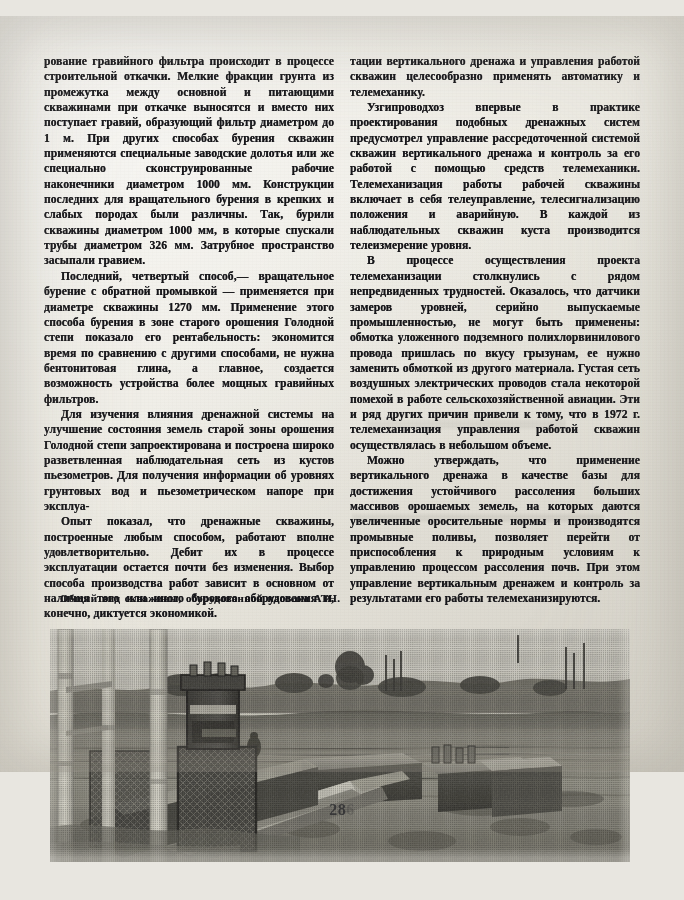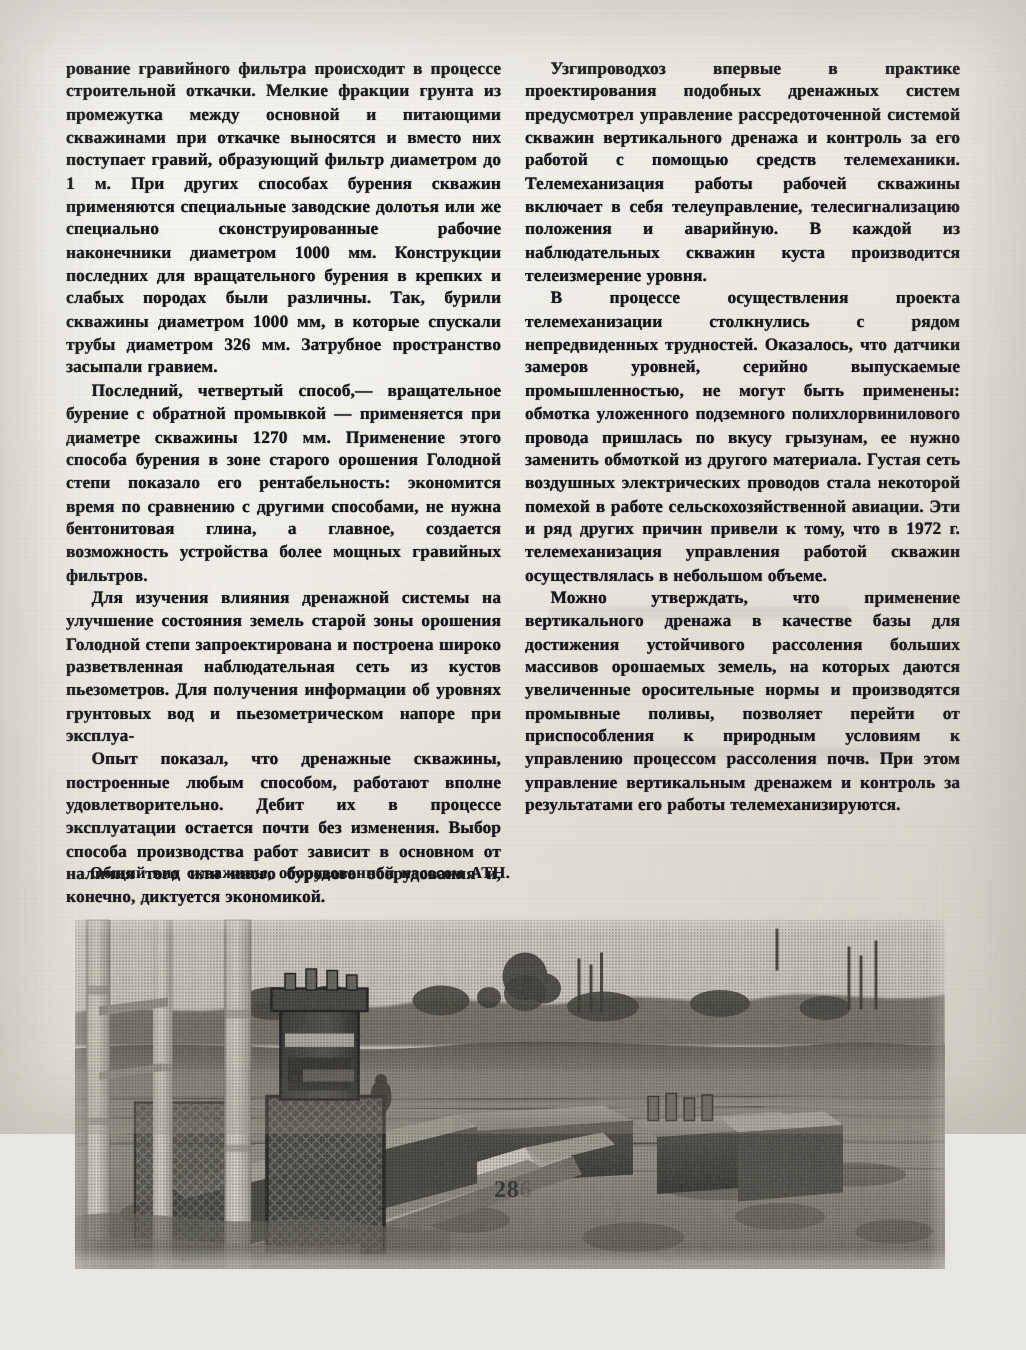--- a/index.html
+++ b/index.html
@@ -12,20 +12,21 @@
   }
   
   #page{
     position:relative;
     width:684px;height:756px;
     background:
       radial-gradient(ellipse at 18% 12%, rgba(255,255,255,0.55) 0%, rgba(255,255,255,0) 55%),
       radial-gradient(ellipse at 85% 88%, rgba(180,176,165,0.30) 0%, rgba(255,255,255,0) 60%),
       linear-gradient(178deg,#efedE6 0%,#eceae2 40%,#e7e4db 100%);
     box-sizing:border-box;
+    margin-top:16px;
   }
   
   #grain{
     position:absolute;inset:0;
     pointer-events:none;
     opacity:.30;
     background-image:
       repeating-linear-gradient(0deg, rgba(120,115,105,.055) 0 1px, rgba(255,255,255,0) 1px 3px),
       repeating-linear-gradient(90deg, rgba(120,115,105,.045) 0 1px, rgba(255,255,255,0) 1px 4px);
     mix-blend-mode:multiply;
@@ -140,20 +141,21 @@
   <div id="columns">
 
     <div class="col">
       <p class="para cont">рование гравийного фильтра происходит в процессе строительной откачки. Мелкие фракции грунта из промежутка между основной и питающими скважинами при откачке выносятся и вместо них поступает гравий, образующий фильтр диаметром до 1 м. При других способах бурения скважин применяются специальные заводские долотья или же специально сконструированные рабочие наконечники диаметром 1000 мм. Конструкции последних для вращательного бурения в крепких и слабых породах были различны. Так, бурили скважины диаметром 1000 мм, в которые спускали трубы диаметром 326 мм. Затрубное пространство засыпали гравием.</p>
       <p class="para">Последний, четвертый способ,— вращательное бурение с обратной промывкой — применяется при диаметре скважины 1270 мм. Применение этого способа бурения в зоне старого орошения Голодной степи показало его рентабельность: экономится время по сравнению с другими способами, не нужна бентонитовая глина, а главное, создается возможность устройства более мощных гравийных фильтров.</p>
       <p class="para">Для изучения влияния дренажной системы на улучшение состояния земель старой зоны орошения Голодной степи запроектирована и построена широко разветвленная наблюдательная сеть из кустов пьезометров. Для получения информации об уровнях грунтовых вод и пьезометрическом напоре при эксплуа-</p>
       <p class="para">Опыт показал, что дренажные скважины, построенные любым способом, работают вполне удовлетворительно. Дебит их в процессе эксплуатации остается почти без изменения. Выбор способа производства работ зависит в основном от наличия того или иного бурового оборудования и, конечно, диктуется экономикой.</p>
     </div>
 
     <div class="col">
+      <p class="para cont">тации вертикального дренажа и управления работой скважин целесообразно применять автоматику и телемеханику.</p>
       <p class="para">Узгипроводхоз впервые в практике проектирования подобных дренажных систем предусмотрел управление рассредоточенной системой скважин вертикального дренажа и контроль за его работой с помощью средств телемеханики. Телемеханизация работы рабочей скважины включает в себя телеуправление, телесигнализацию положения и аварийную. В каждой из наблюдательных скважин куста производится телеизмерение уровня.</p>
       <p class="para">В процессе осуществления проекта телемеханизации столкнулись с рядом непредвиденных трудностей. Оказалось, что датчики замеров уровней, серийно выпускаемые промышленностью, не могут быть применены: обмотка уложенного подземного полихлорвинилового провода пришлась по вкусу грызунам, ее нужно заменить обмоткой из другого материала. Густая сеть воздушных электрических проводов стала некоторой помехой в работе сельскохозяйственной авиации. Эти и ряд других причин привели к тому, что в 1972 г. телемеханизация управления работой скважин осуществлялась в небольшом объеме.</p>
       <p class="para">Можно утверждать, что применение вертикального дренажа в качестве базы для достижения устойчивого рассоления больших массивов орошаемых земель, на которых даются увеличенные оросительные нормы и производятся промывные поливы, позволяет перейти от приспособления к природным условиям к управлению процессом рассоления почв. При этом управление вертикальным дренажем и контроль за результатами его работы телемеханизируются.</p>
     </div>
 
   </div>
 
   <div id="caption">Общий вид скважины, оборудованной насосом АТН.</div>
 
   <div id="photo-wrap">

